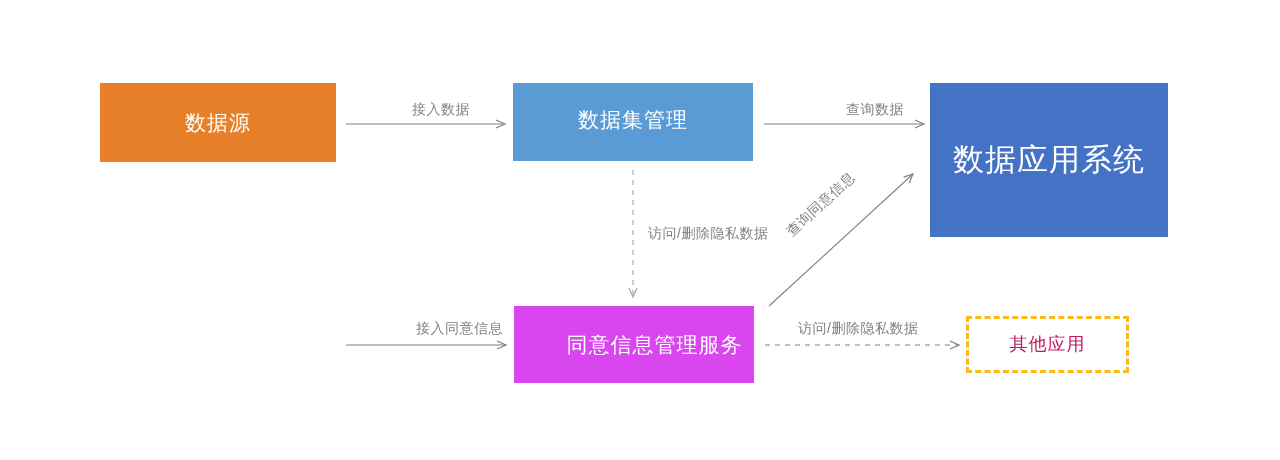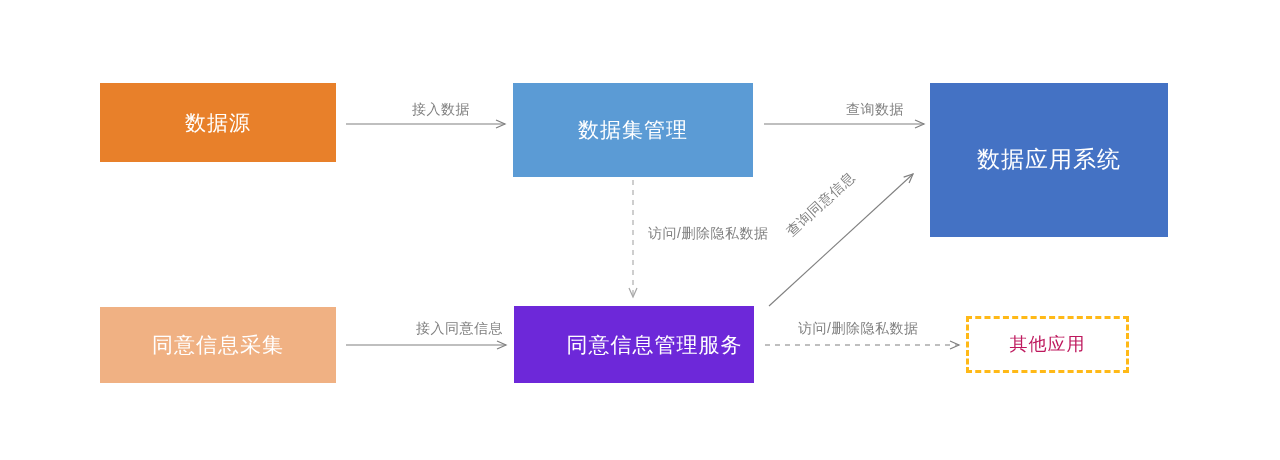--- a/index.html
+++ b/index.html
@@ -37,49 +37,50 @@
     width: 236px;
     height: 79px;
     background: #E8802A;
     color: #ffffff;
     font-size: 21px;
   }
   #node-dataset-management {
     left: 513px;
     top: 83px;
     width: 240px;
-    height: 94px;
+    height: 78px;
     background: #5B9BD5;
     color: #ffffff;
     font-size: 21px;
+    font-family: Liberation Mono, monospace;
   }
   #node-data-application-system {
     left: 930px;
     top: 83px;
     width: 238px;
     height: 154px;
     background: #4472C4;
     color: #ffffff;
-    font-size: 23px;
+    font-size: 31px;
   }
   #node-consent-collection {
     left: 100px;
     top: 307px;
     width: 236px;
     height: 76px;
     background: #F0B183;
     color: #ffffff;
     font-size: 21px;
   }
   #node-consent-management-service {
     left: 514px;
     top: 306px;
     width: 240px;
     height: 77px;
-    background: #6d28d9;
+    background: #d946ef;
     color: #ffffff;
     font-size: 21px;
     padding-left: 41px;
   }
   #node-other-application {
     left: 966px;
     top: 316px;
     width: 163px;
     height: 57px;
     background: #ffffff;
@@ -156,23 +157,20 @@
   </div>
 
   <div class="node" id="node-dataset-management">
     <span class="node-label">数据集管理</span>
   </div>
 
   <div class="node" id="node-data-application-system">
     <span class="node-label">数据应用系统</span>
   </div>
 
-  <div class="node" id="node-consent-collection">
-    <span class="node-label">同意信息采集</span>
-  </div>
 
   <div class="node" id="node-consent-management-service">
     <span class="node-label">同意信息管理服务</span>
   </div>
 
   <div class="node" id="node-other-application">
     <span class="node-label">其他应用</span>
   </div>
 
   <div class="edge-label" id="label-ingest-data">接入数据</div>

